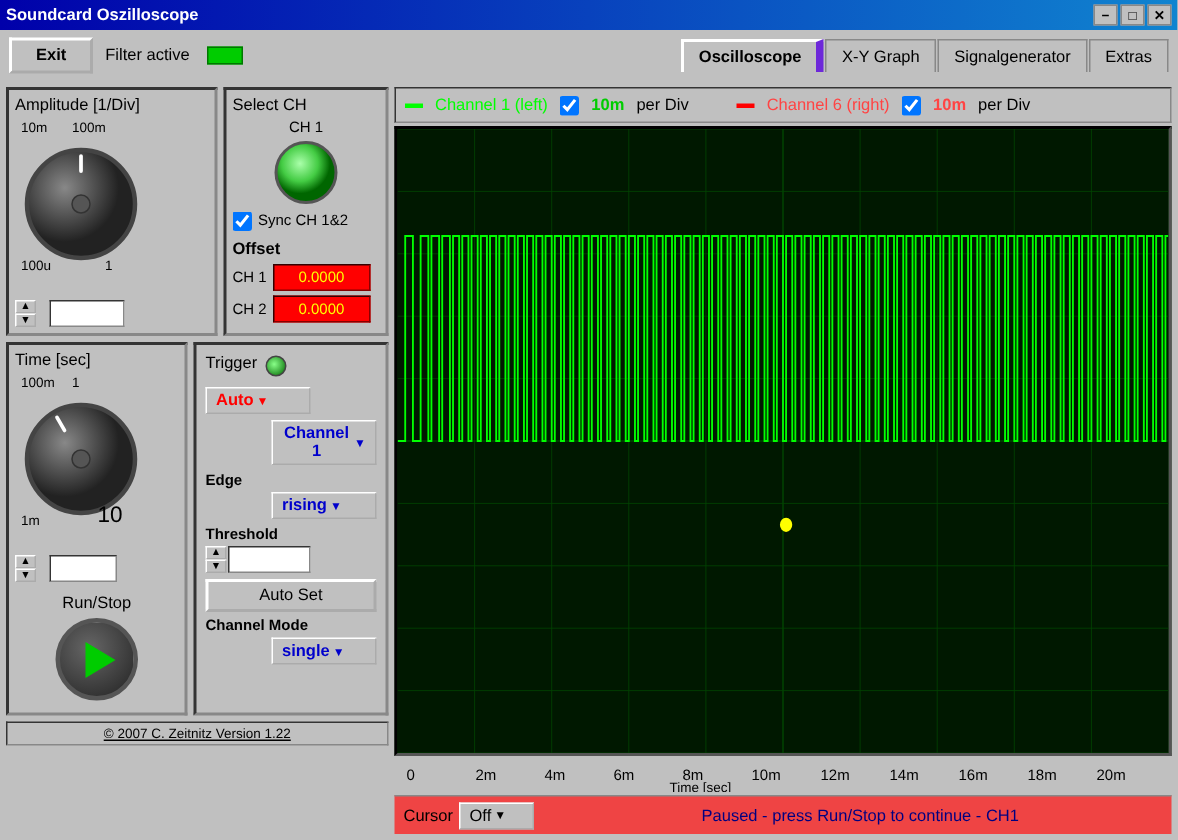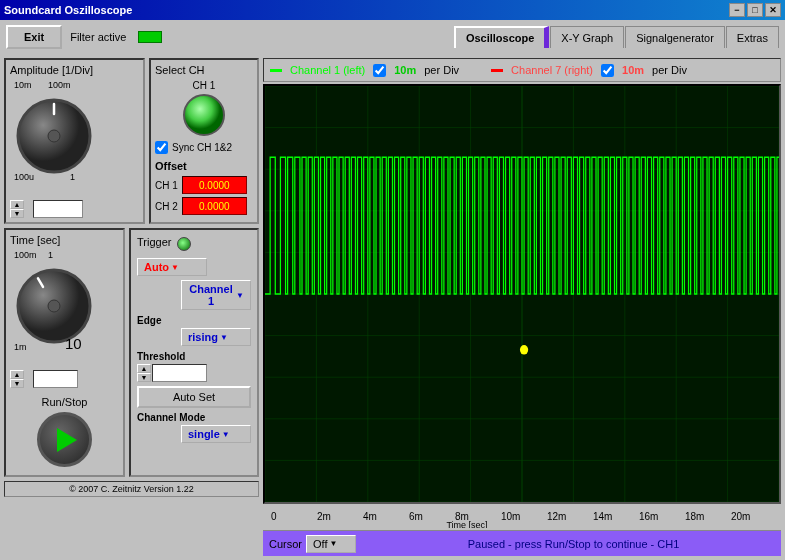--- a/index.html
+++ b/index.html
@@ -268,21 +268,21 @@
       background: #c0c0c0;
       display: flex;
       align-items: center;
       padding: 0 4px;
       position: relative;
     }
 
     
     .bottom-bar {
       height: 26px;
-      background: #8b5cf6;
+      background: #ef4444;
       display: flex;
       align-items: center;
       padding: 0 6px;
       border-top: 1px solid #888;
     }
 
     .cursor-section {
       display: flex;
       align-items: center;
       gap: 4px;
@@ -317,20 +317,21 @@
       border-left: 20px solid #00cc00;
       margin-left: 4px;
     }
 
     .copyright-bar {
       background: #c0c0c0;
       border: 1px inset #888;
       padding: 2px 6px;
       font-size: 9px;
       text-align: center;
+      text-decoration: underline;
     }
 
     
     .left-panel-top {
       display: flex;
       gap: 4px;
     }
 
     .amplitude-control {
       flex: 1;
@@ -607,21 +608,21 @@
     <div class="right-panel">
 
       <div class="channel-info-bar">
         <div class="ch-dot-green"></div>
         <span class="ch1-label">Channel 1 (left)</span>
         <input type="checkbox" checked="" style="">
         <span style="font-size:11px; color:#00cc00; font-weight:bold;">10m</span>
         <span>per Div</span>
         <div style="width:16px;"></div>
         <div class="ch-dot-red"></div>
-        <span class="ch2-label" style="color:#ff4444;">Channel 7 (right)</span>
+        <span class="ch2-label" style="color:#ff4444;">Channel 6 (right)</span>
         <input type="checkbox" checked="" style="">
         <span style="font-size:11px; color:#ff4444; font-weight:bold;">10m</span>
         <span>per Div</span>
       </div>
 
       <div class="scope-display">
         <svg class="scope-svg" viewBox="0 0 500 350" preserveAspectRatio="none">
 
           <line x1="0" y1="0" x2="0" y2="350" class="grid-line"></line>
           <line x1="50" y1="0" x2="50" y2="350" class="grid-line"></line>

